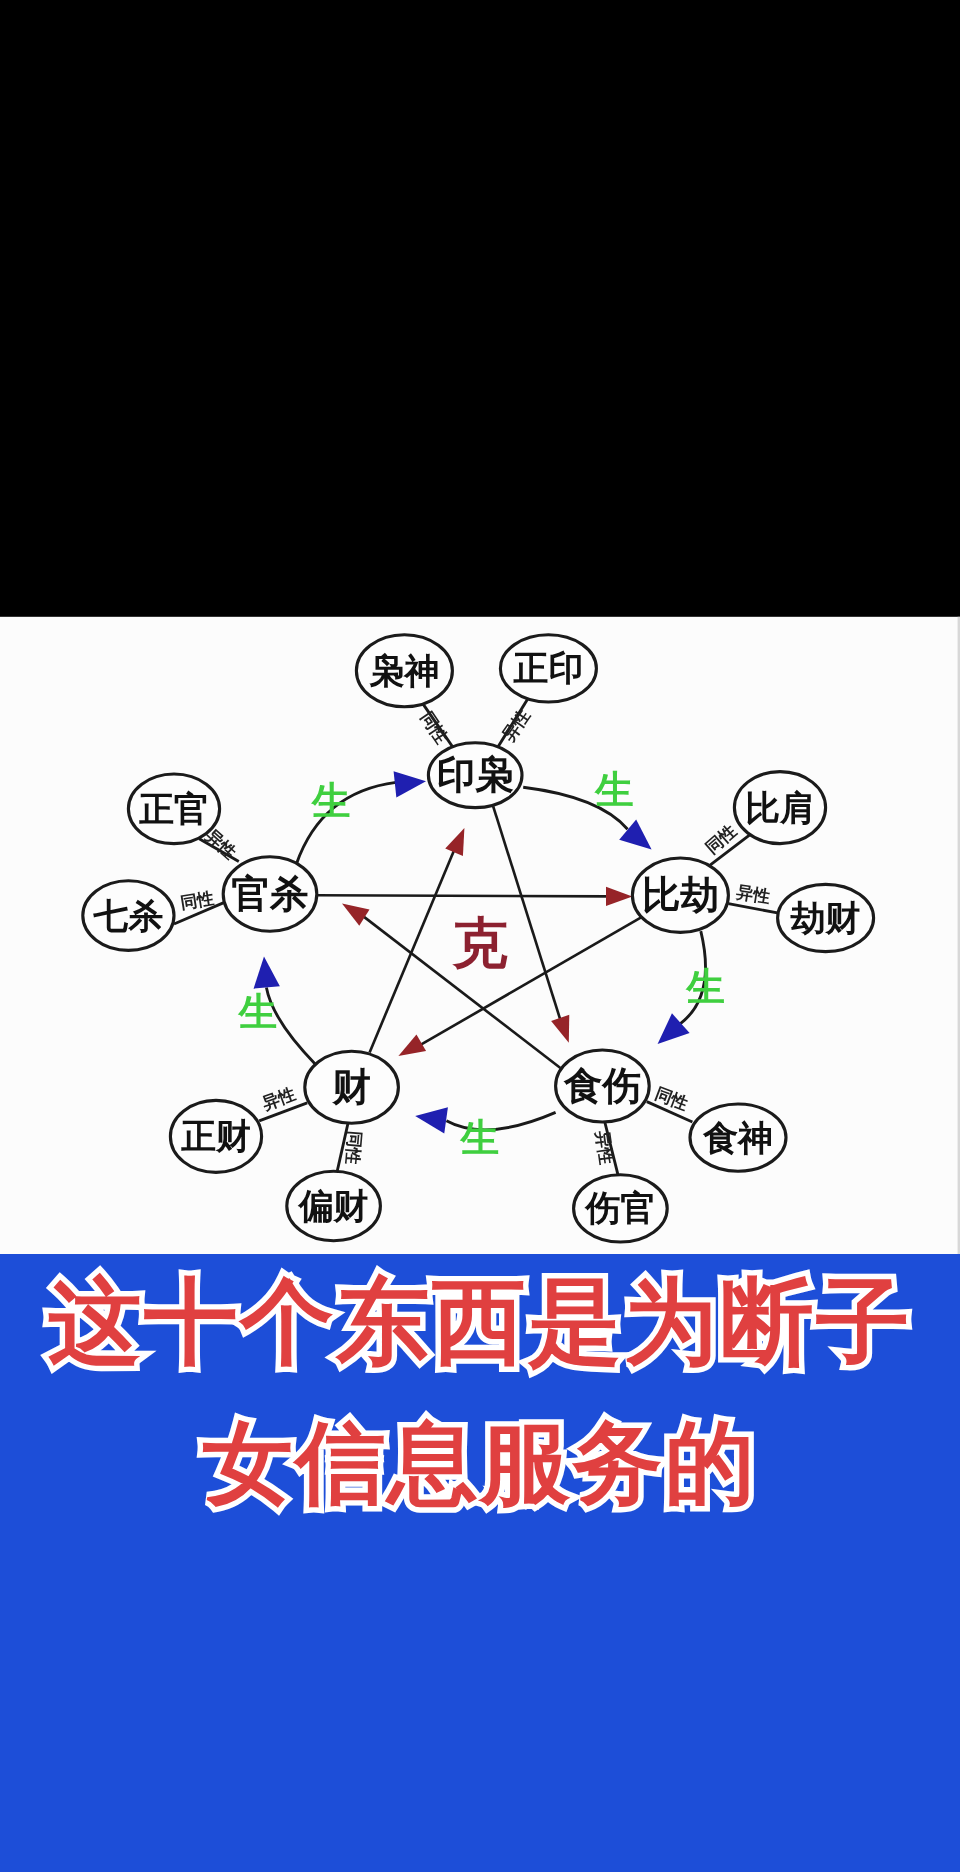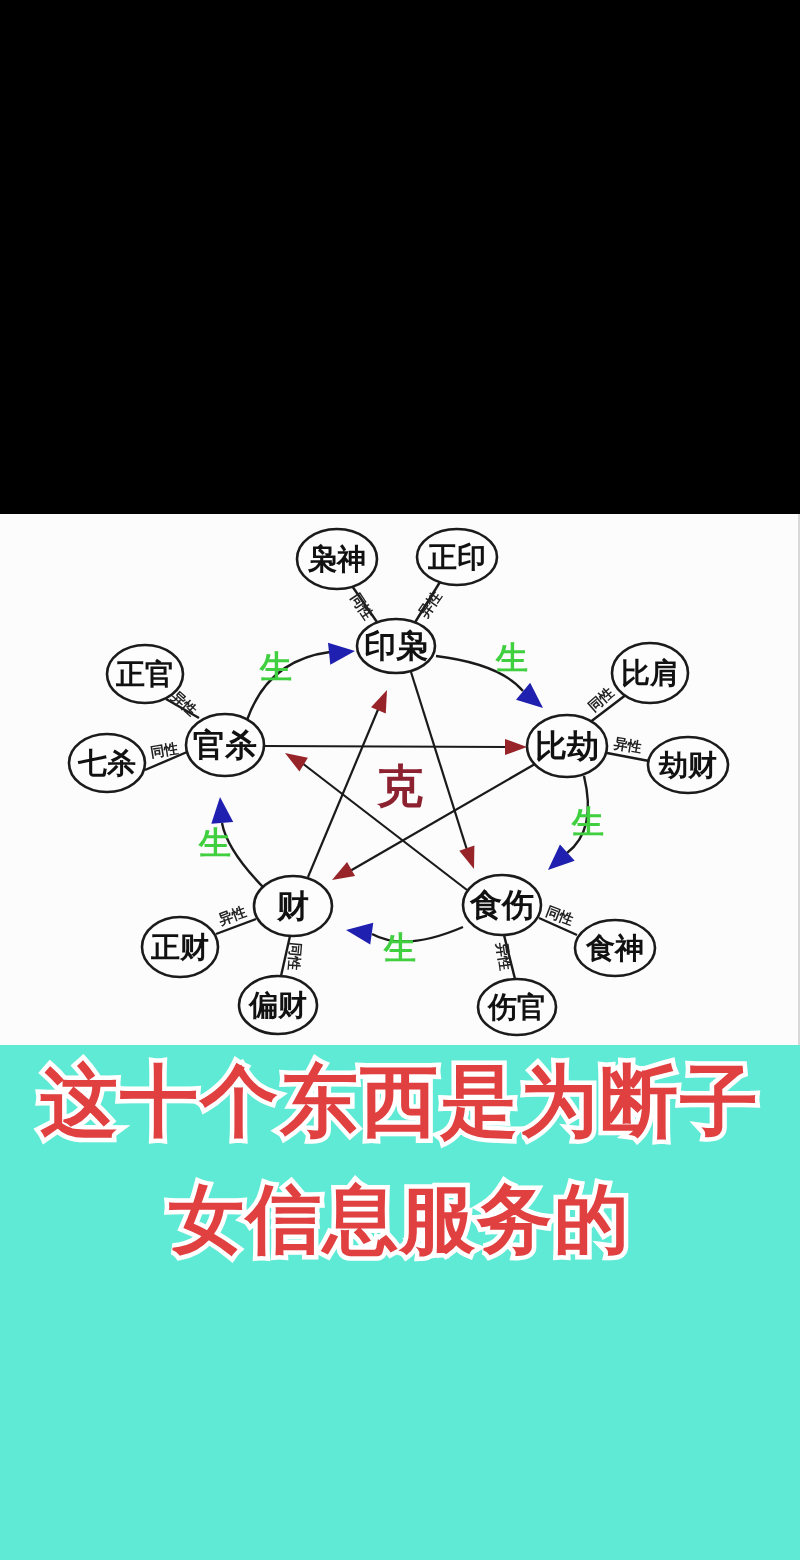--- a/index.html
+++ b/index.html
@@ -5,21 +5,21 @@
   html,body{margin:0;padding:0;}
   body{
     width:800px;height:1560px;background:#000;position:relative;overflow:hidden;
     font-family:"Liberation Sans","DejaVu Sans",sans-serif;
   }
   .diagram-panel{
     position:absolute;left:0;top:514px;width:800px;height:531px;
     background:#fcfcfc;border-right:2px solid #d8d8d8;box-sizing:border-box;
   }
   .caption-panel{
-    position:absolute;left:0;top:1045px;width:800px;height:515px;background:#5eead4;
+    position:absolute;left:0;top:1045px;width:800px;height:515px;background:#1d4ed8;
   }
   svg{display:block;}
   .node-ellipse{fill:#fdfdfd;stroke:#1b1b1b;stroke-width:2.6px;}
   .node-label{font-size:32px;font-weight:bold;fill:#111;text-anchor:middle;}
   .sat-label{font-size:29px;font-weight:bold;fill:#111;text-anchor:middle;}
   .rel-label{font-size:14px;font-weight:bold;fill:#222;text-anchor:middle;}
   .link{stroke:#1a1a1a;stroke-width:2.4px;fill:none;}
   .starline{stroke:#1a1a1a;stroke-width:2.2px;fill:none;}
   .arc-arrow{fill:#1f1fb0;stroke:none;}
   .star-arrow{fill:#962428;stroke:none;}

